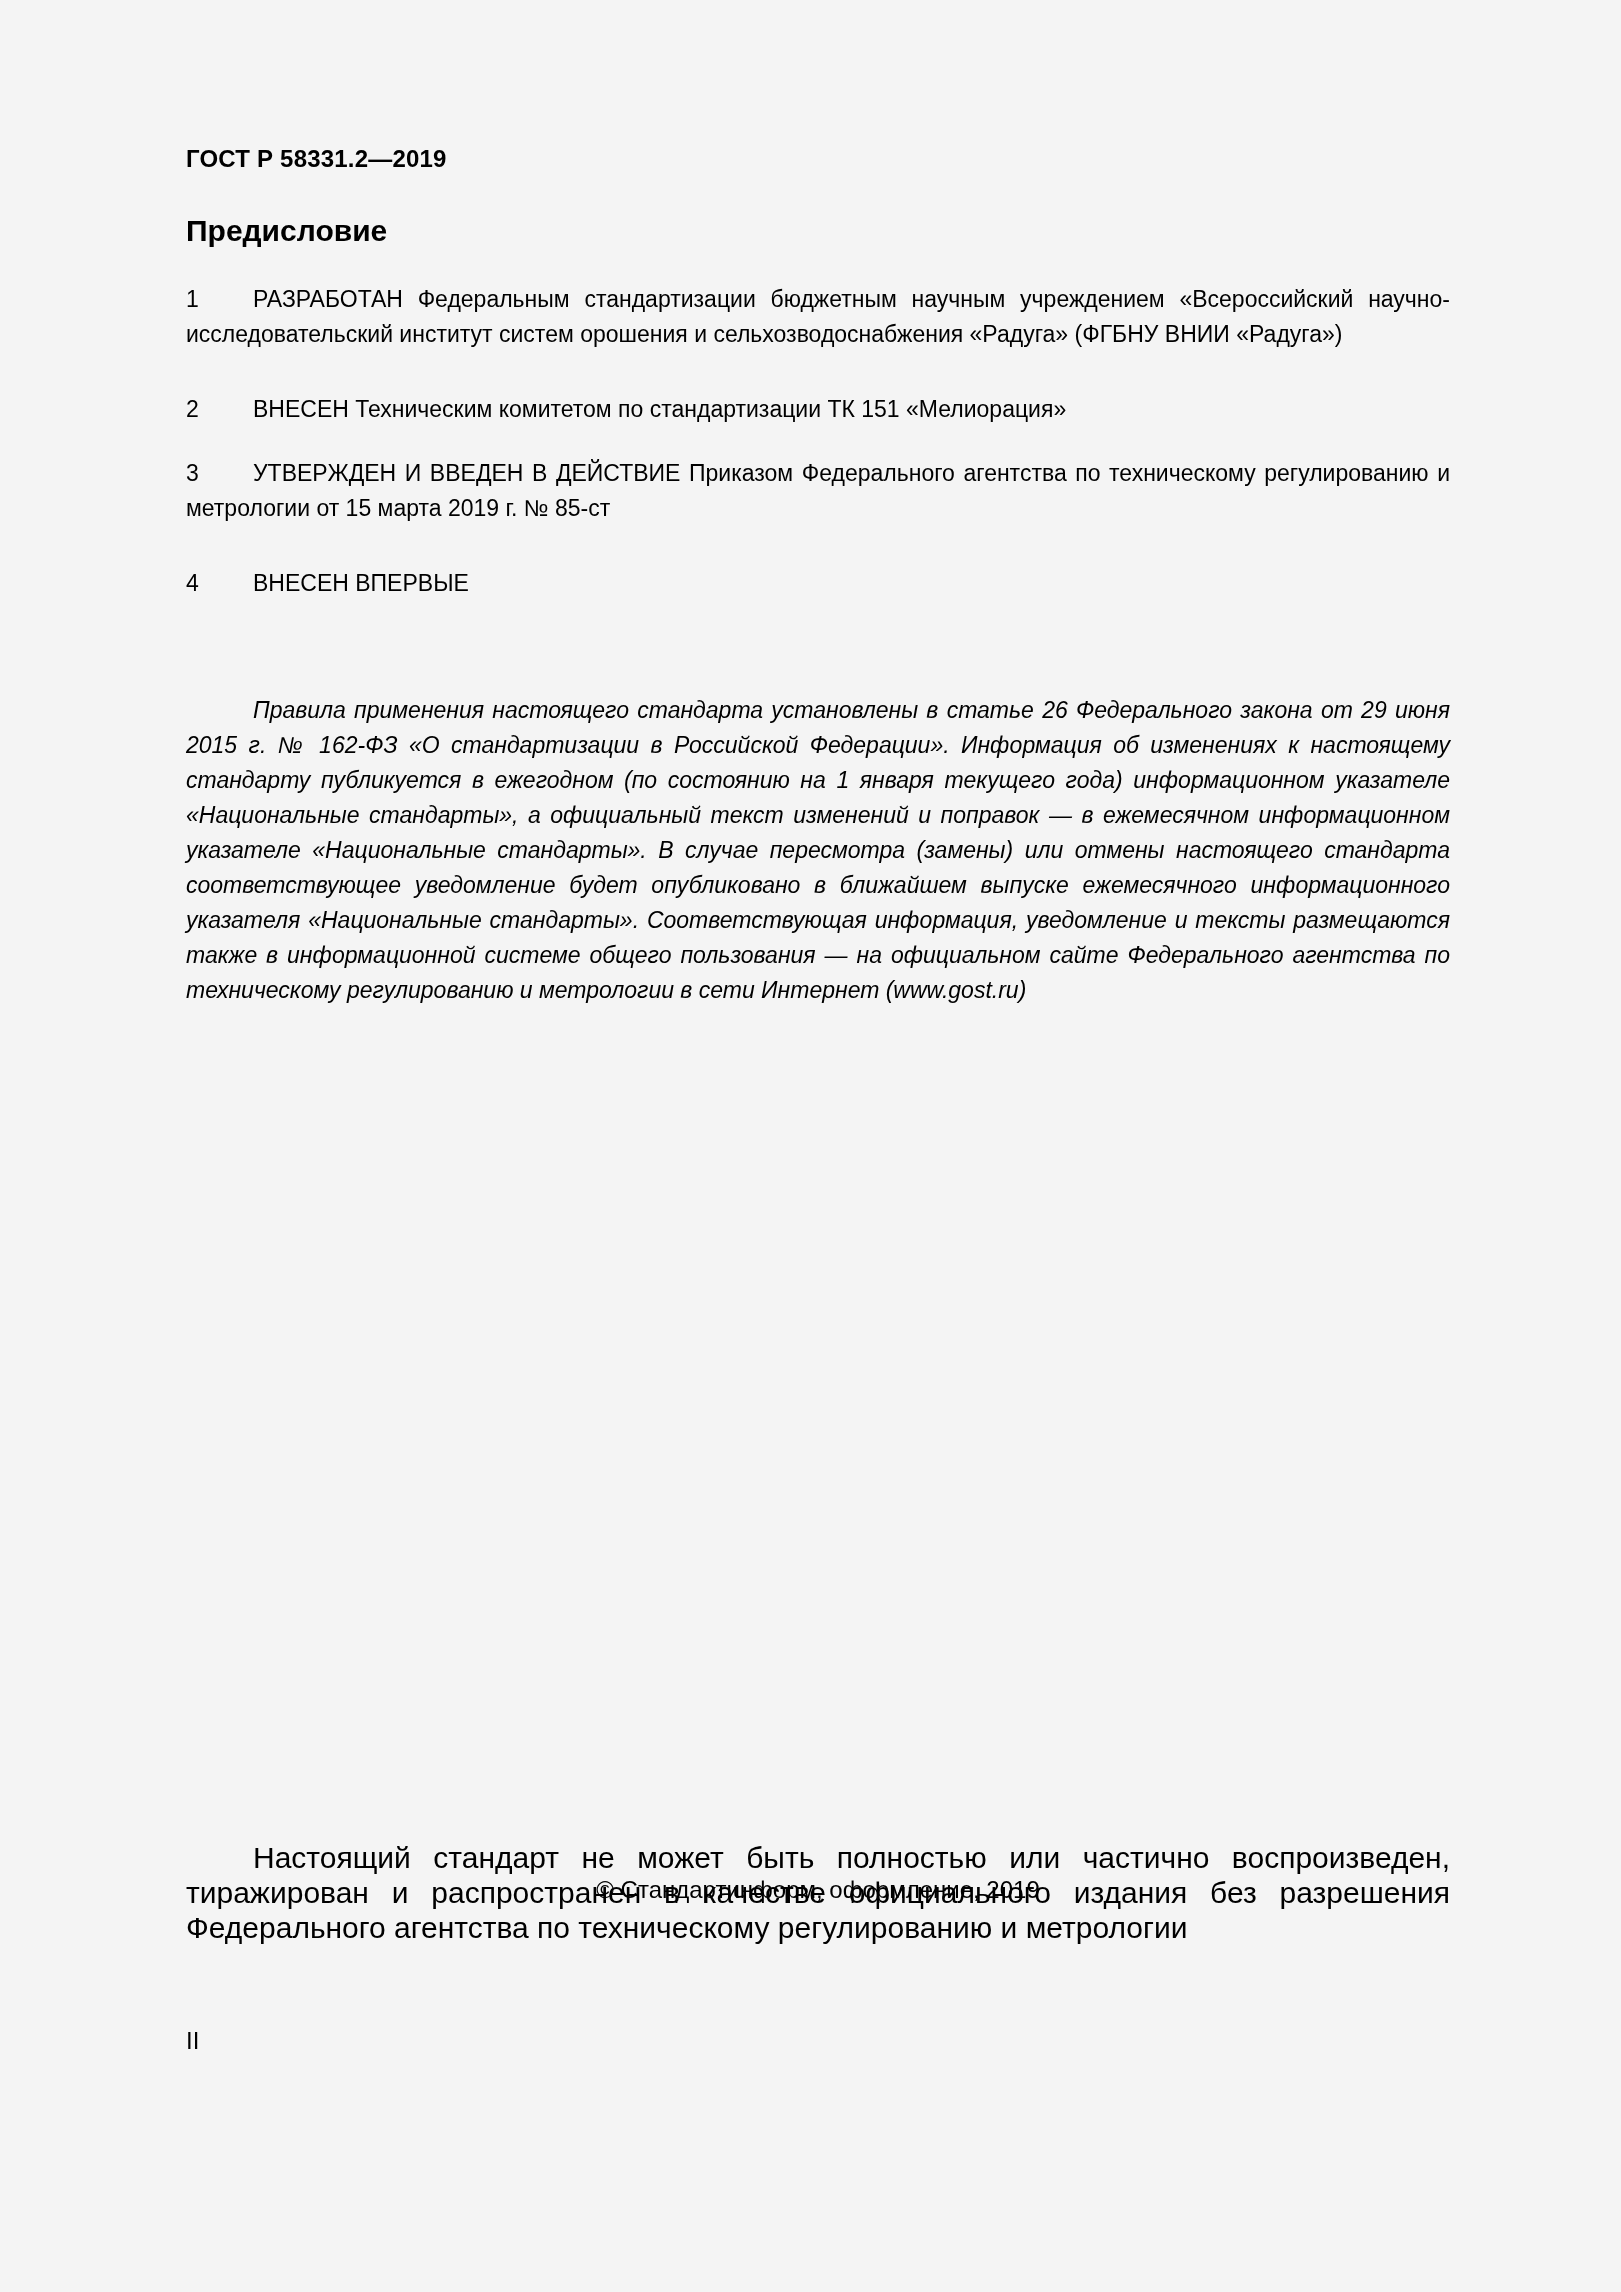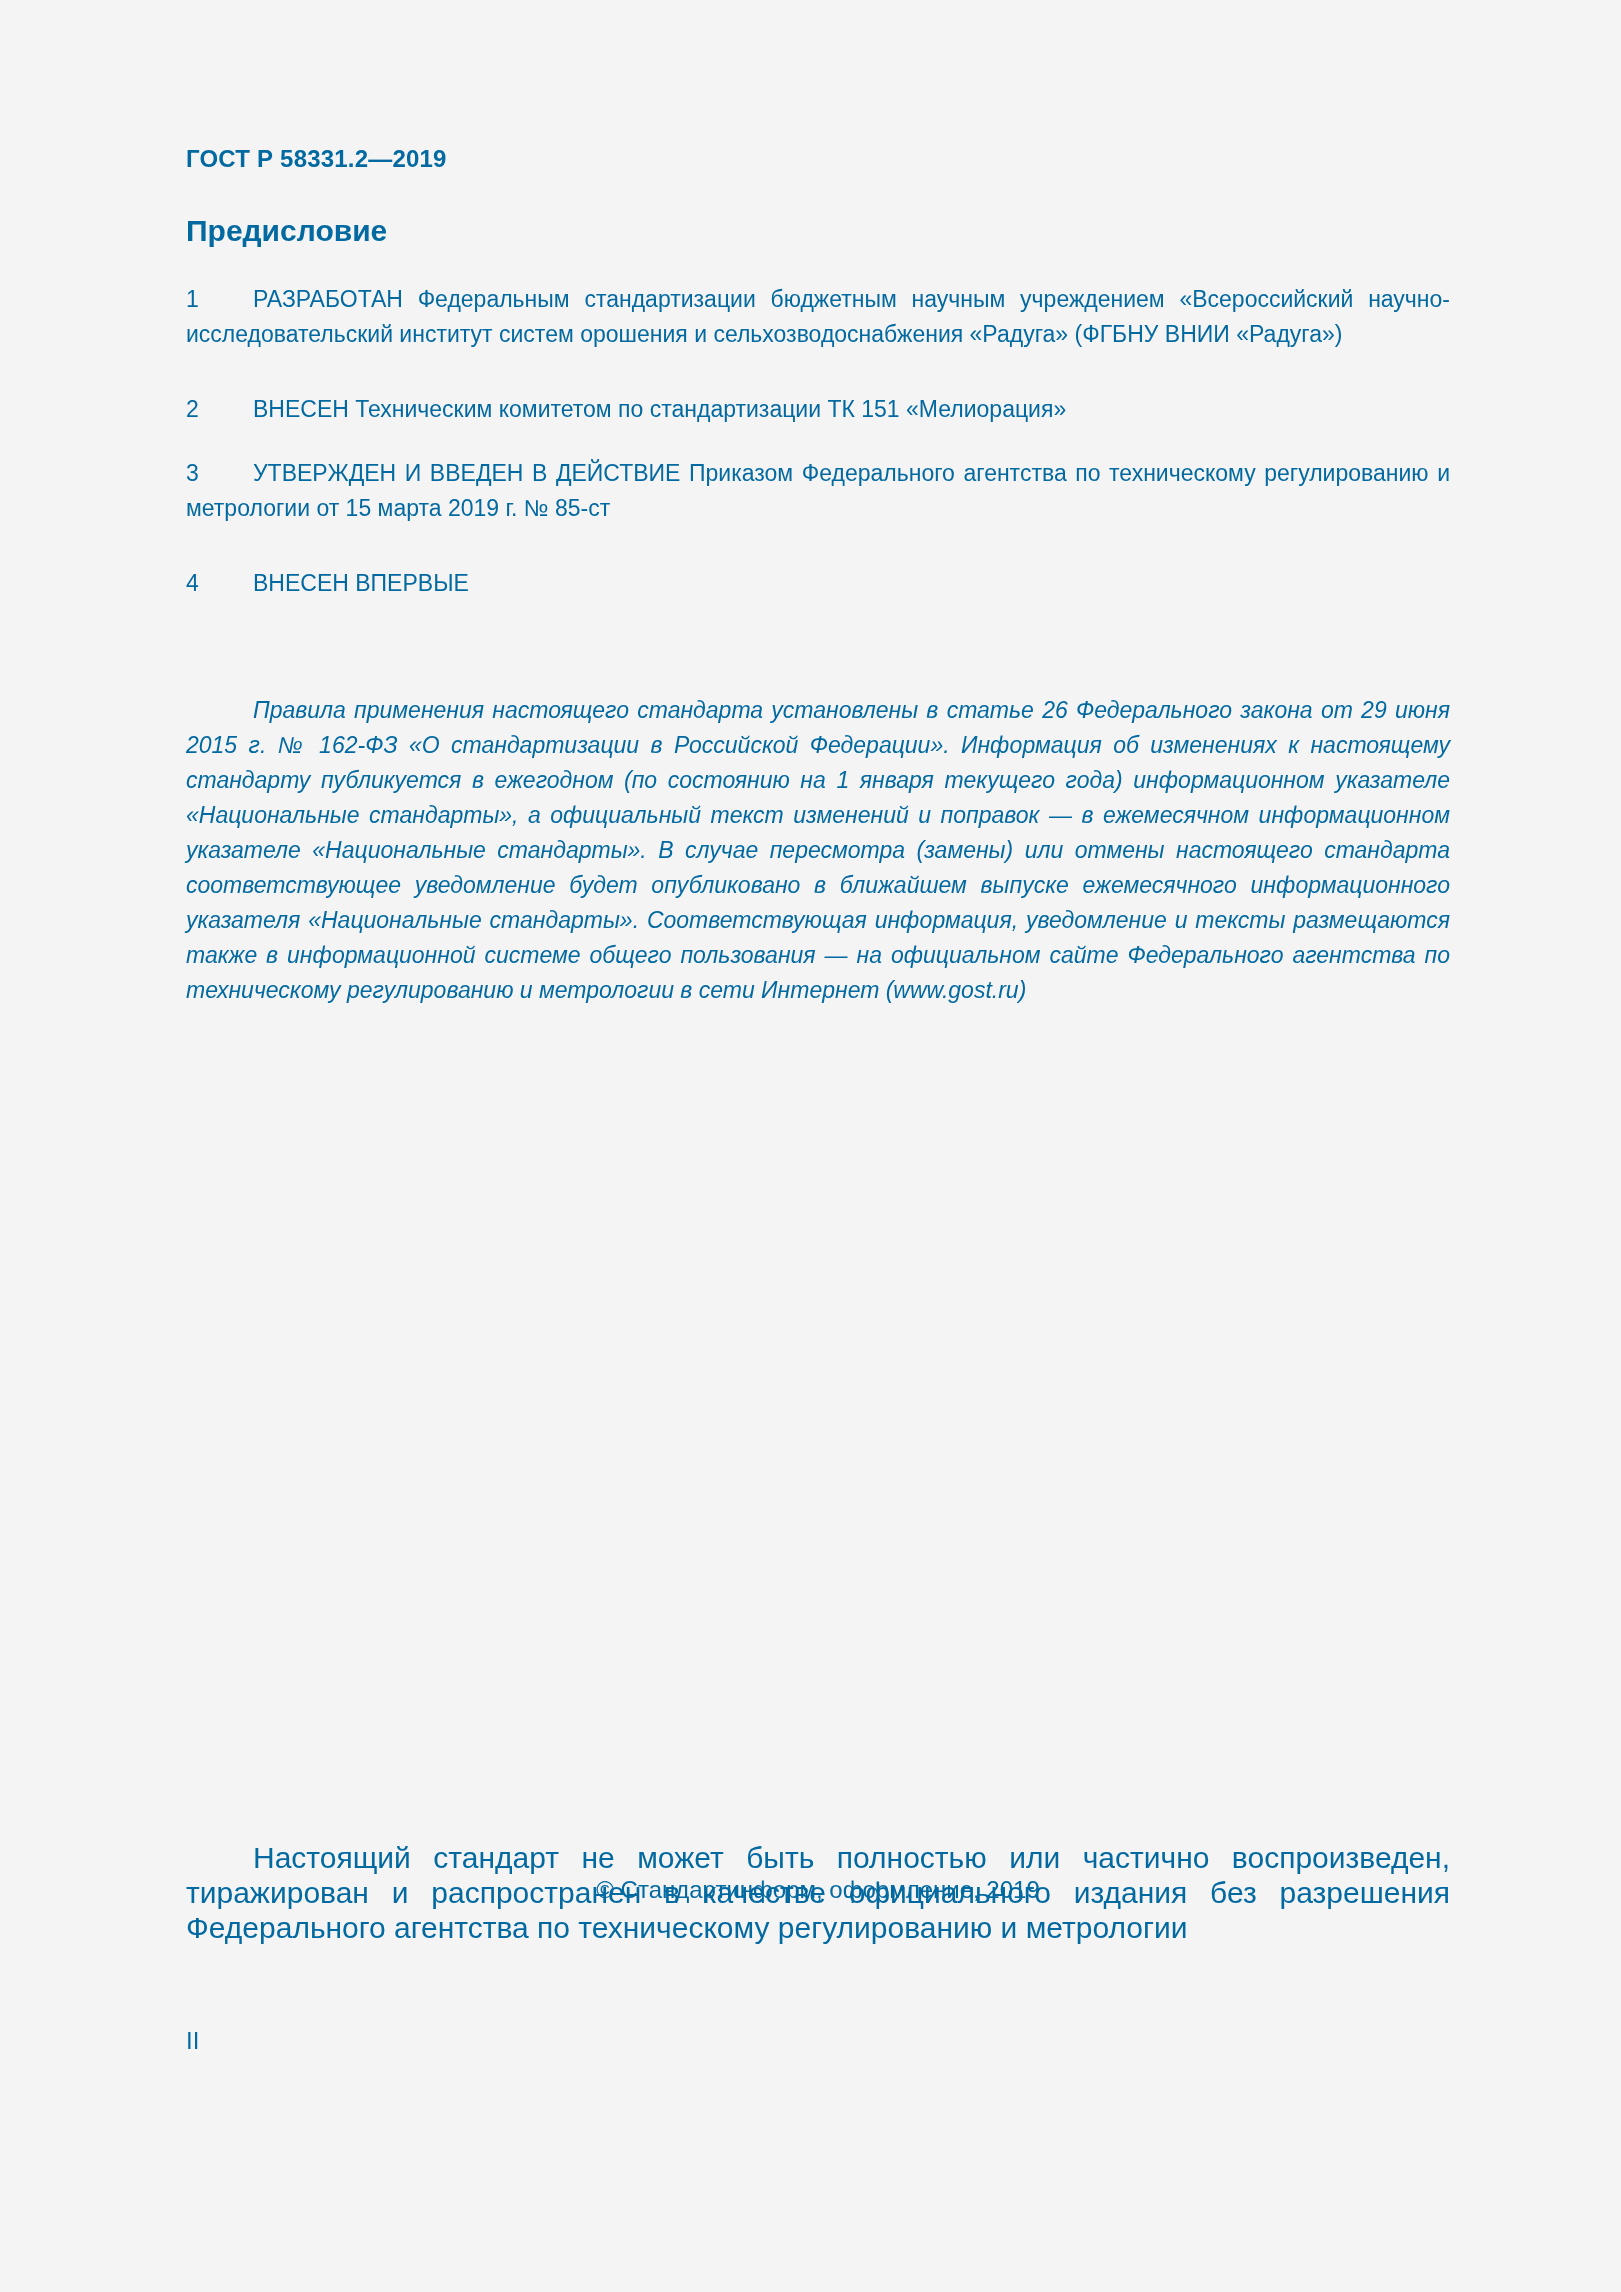--- a/index.html
+++ b/index.html
@@ -8,21 +8,21 @@
     background: #f2f2f2;
   }
   .page {
     position: relative;
     width: 1621px;
     height: 2293px;
     margin: 0 auto;
     background: #f4f4f4;
     box-sizing: border-box;
     font-family: "Liberation Sans", sans-serif;
-    color: #0369a1;
+    color: #000000;
     overflow: hidden;
   }
   .content {
     position: absolute;
     left: 186px;
     top: 0;
     width: 1264px;
     height: 2293px;
   }
   .header-code {

